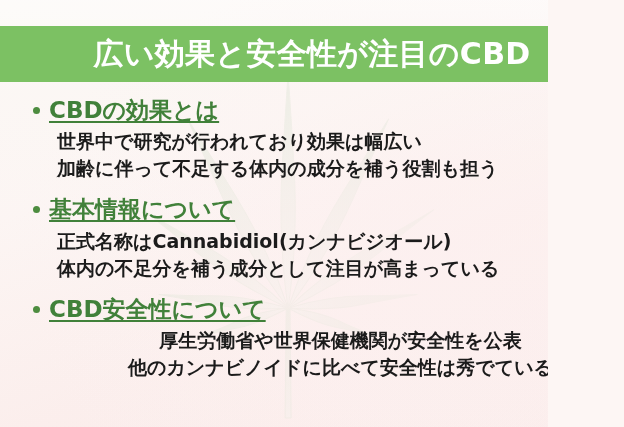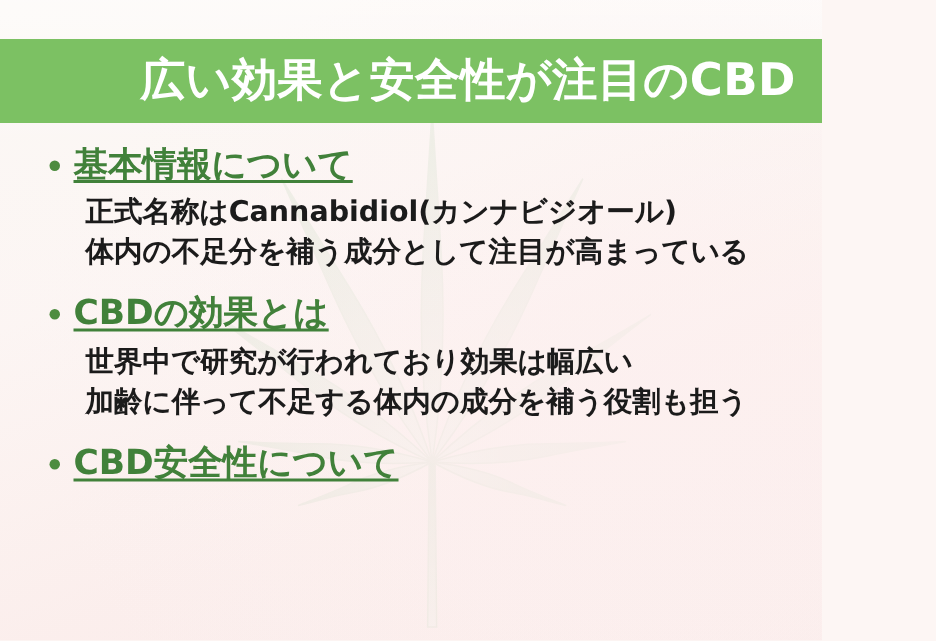--- a/index.html
+++ b/index.html
@@ -173,40 +173,44 @@
 
   <div class="title-banner">
     <div class="title-text">広い効果と安全性が注目のCBD</div>
   </div>
 
   <div class="content">
 
     <div class="section">
       <div class="section-head">
         <span class="bullet-dot"></span>
+        <span class="head-label">CBDの効果とは</span>
+      </div>
+      <div class="section-body">
+        <div class="body-line">世界中で研究が行われており効果は幅広い</div>
+        <div class="body-line">加齢に伴って不足する体内の成分を補う役割も担う</div>
+      </div>
+    </div>
+
+    <div class="section">
+      <div class="section-head">
+        <span class="bullet-dot"></span>
         <span class="head-label">基本情報について</span>
       </div>
       <div class="section-body">
         <div class="body-line">正式名称はCannabidiol(カンナビジオール)</div>
         <div class="body-line">体内の不足分を補う成分として注目が高まっている</div>
-      </div>
-    </div>
-
-    <div class="section">
-      <div class="section-head">
-        <span class="bullet-dot"></span>
-        <span class="head-label">CBDの効果とは</span>
-      </div>
-      <div class="section-body">
-        <div class="body-line">世界中で研究が行われており効果は幅広い</div>
-        <div class="body-line">加齢に伴って不足する体内の成分を補う役割も担う</div>
       </div>
     </div>
 
     <div class="section">
       <div class="section-head">
         <span class="bullet-dot"></span>
         <span class="head-label">CBD安全性について</span>
       </div>
+      <div class="section-body">
+        <div class="body-line">厚生労働省や世界保健機関が安全性を公表</div>
+        <div class="body-line">他のカンナビノイドに比べて安全性は秀でている</div>
+      </div>
     </div>
 
   </div>
 </div>
 
 </body></html>

